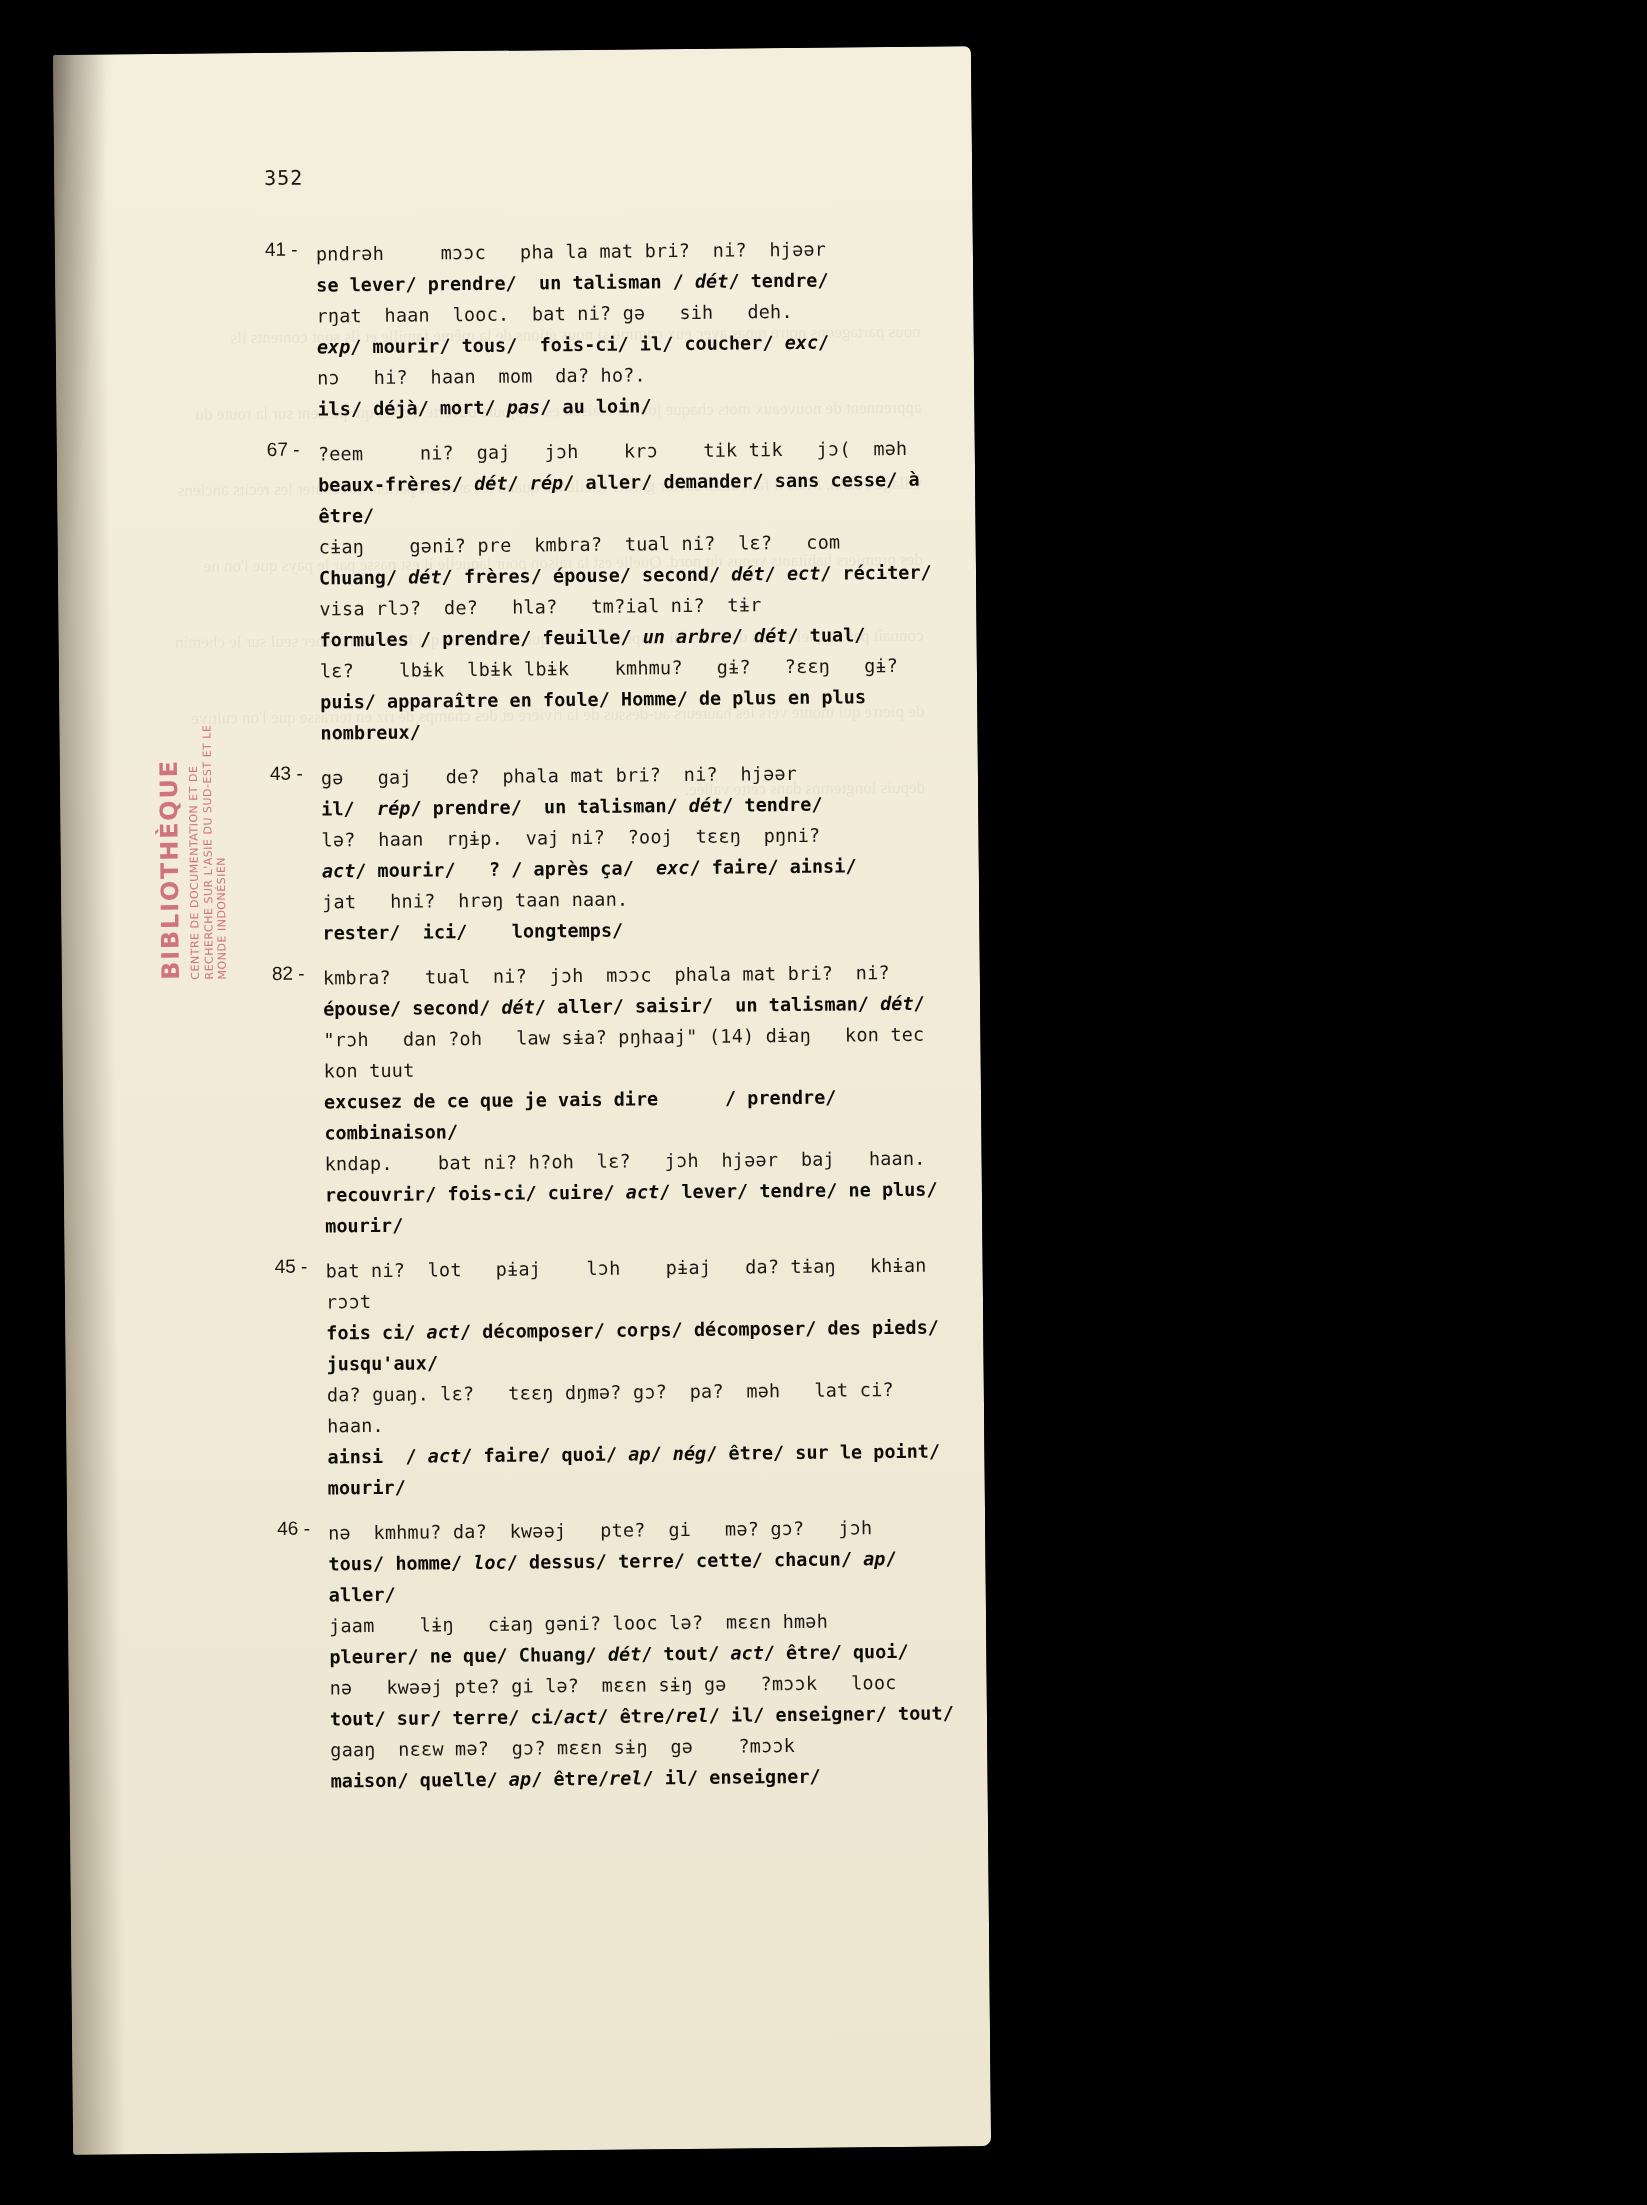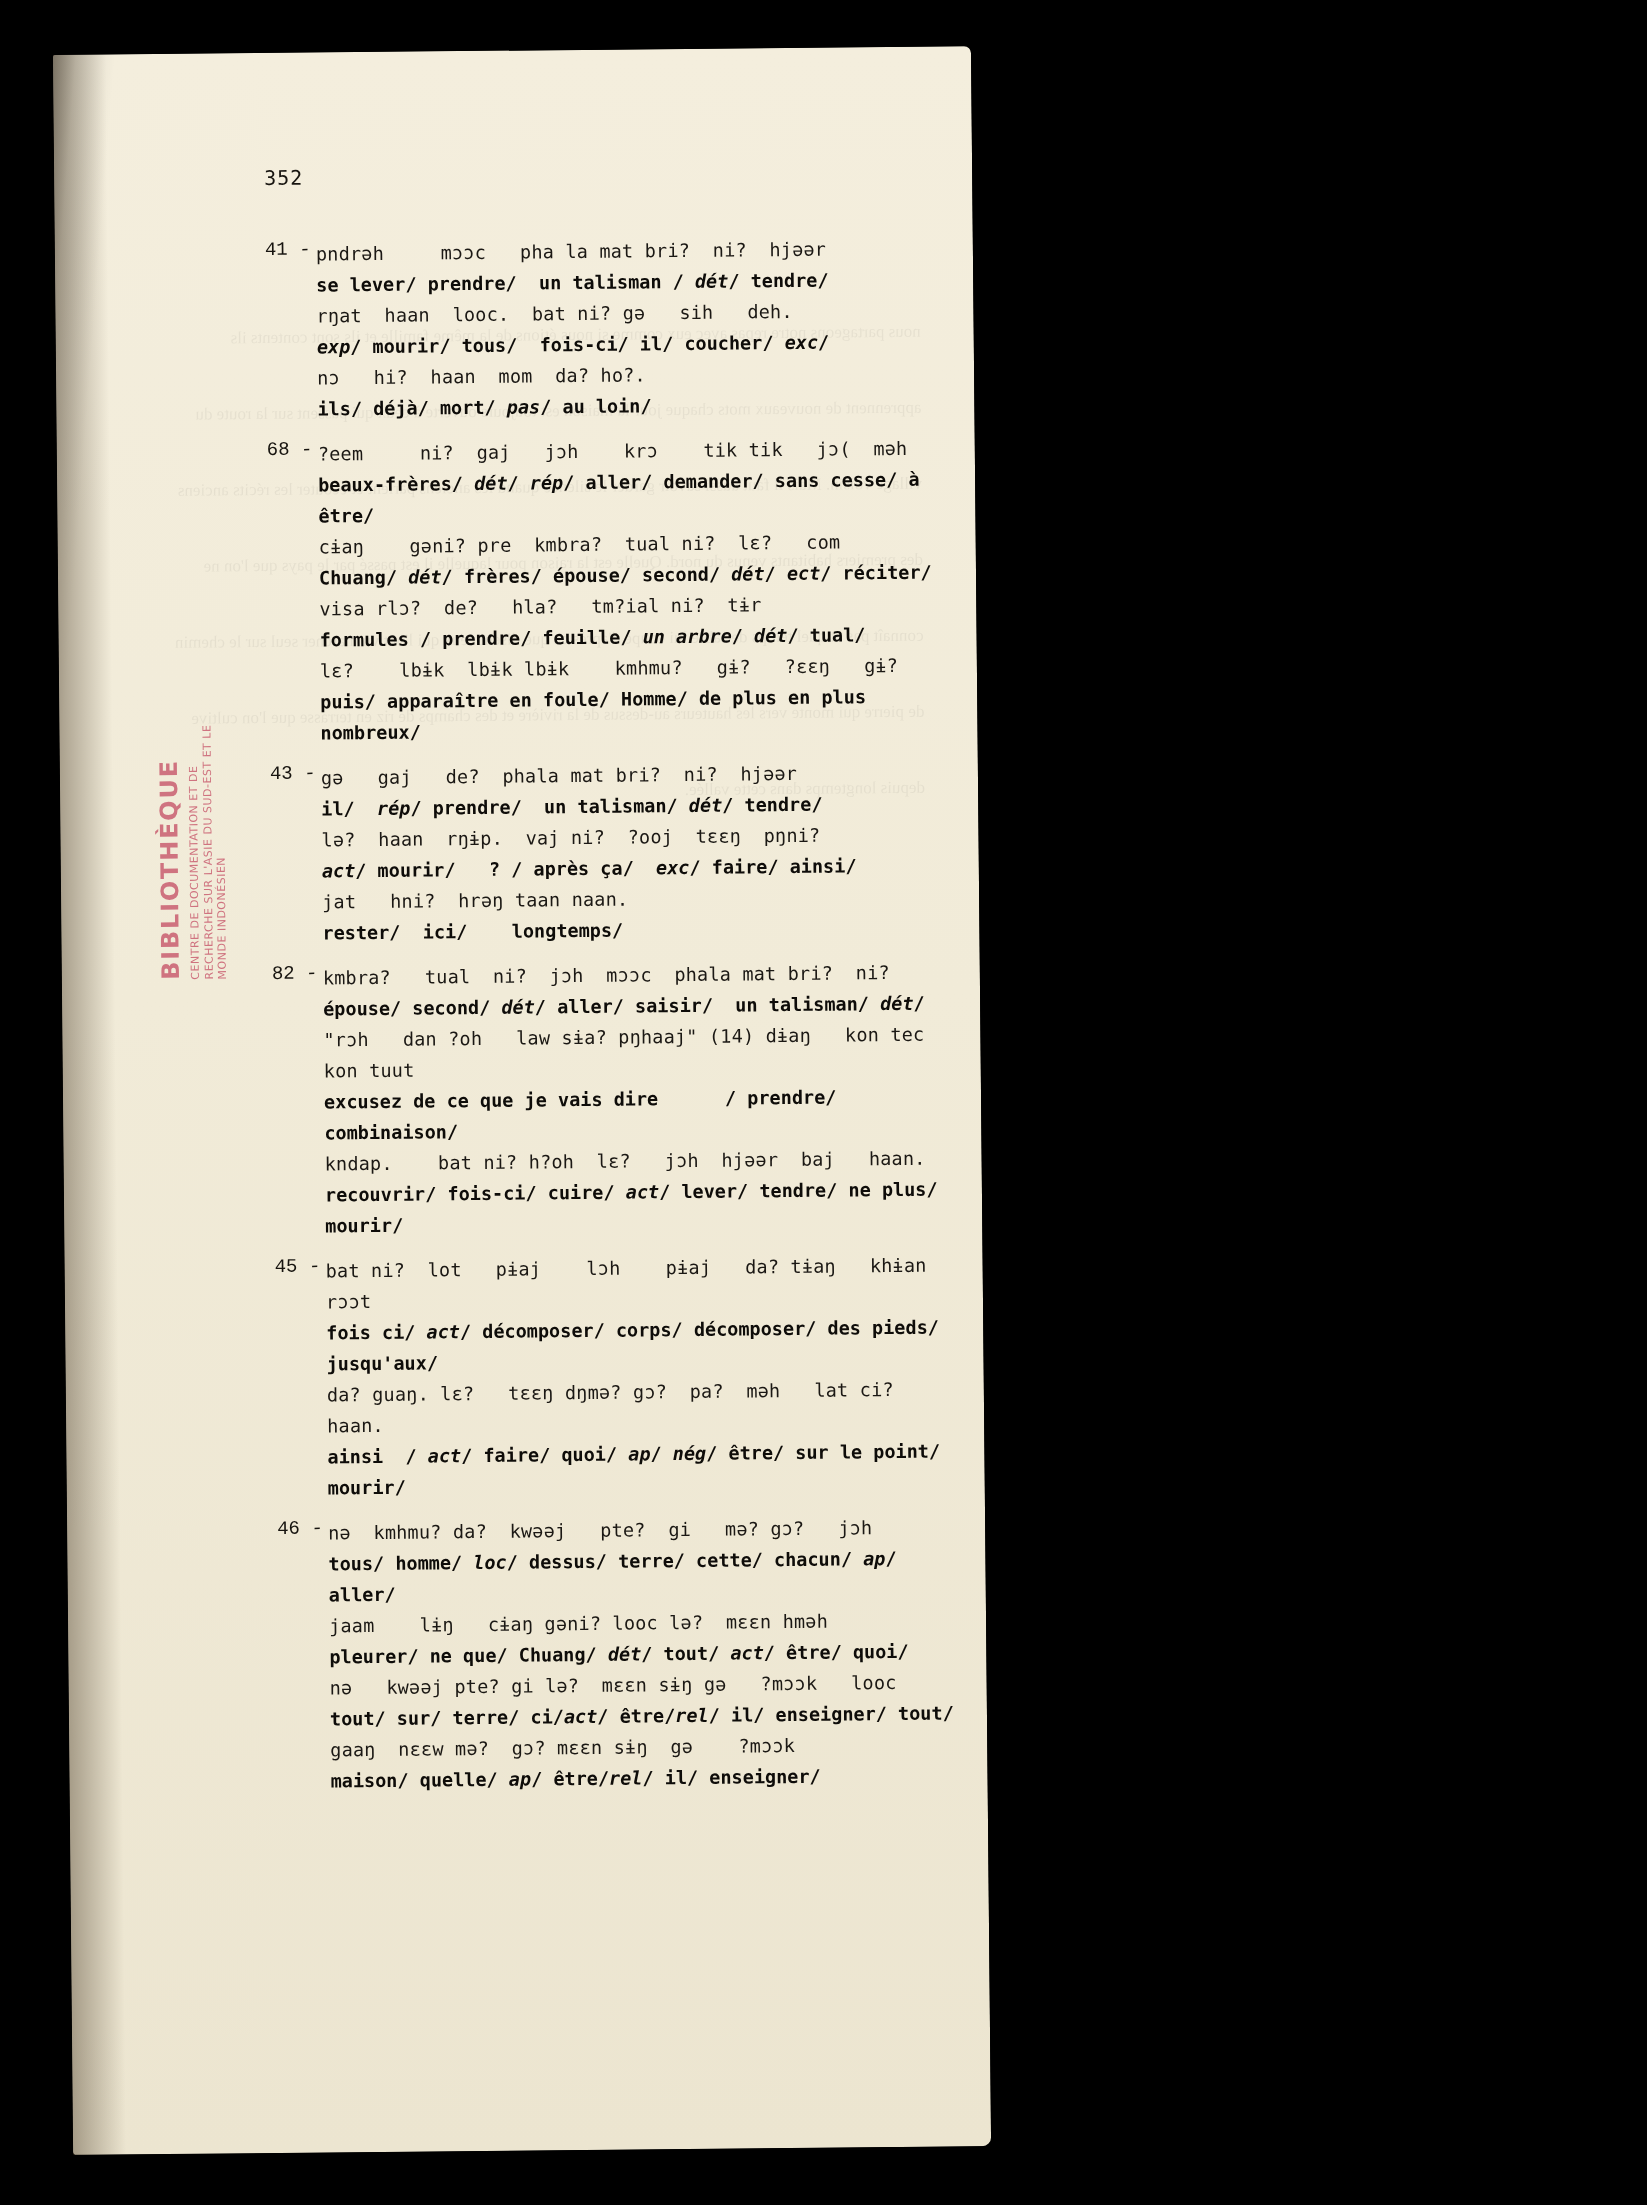--- a/index.html
+++ b/index.html
@@ -116,21 +116,21 @@
 
   .entry {
     position: relative;
     margin-bottom: 14px;
     padding-left: 51px;
   }
   .entry .num {
     position: absolute;
     left: 0;
     top: 0;
-    font-family: Liberation Mono, monospace;
+    font-family: Liberation Sans, sans-serif;
     font-size: 19px;
     white-space: nowrap;
     color: #17140f;
   }
   .line {
     font-size: 18.5px;
     line-height: 31px;
     white-space: pre-wrap;
     color: #15120e;
   }
@@ -171,21 +171,21 @@
           <div class="entry">
             <div class="num">41 -</div>
             <div class="line tr"><span>pndrəh     mɔɔc   pha la mat bri?  ni?  hjəər</span></div>
             <div class="line gl"><span>se lever/ prendre/  un talisman / </span><i>dét</i><span>/ tendre/</span></div>
             <div class="line tr"><span>rŋat  haan  looc.  bat ni? gə   sih   deh.</span></div>
             <div class="line gl"><span></span><i>exp</i><span>/ mourir/ tous/  fois-ci/ il/ coucher/ </span><i>exc</i><span>/</span></div>
             <div class="line tr"><span>nɔ   hi?  haan  mom  da? ho?.</span></div>
             <div class="line gl"><span>ils/ déjà/ mort/ </span><i>pas</i><span>/ au loin/</span></div>
           </div>
           <div class="entry">
-            <div class="num">68 -</div>
+            <div class="num">67 -</div>
             <div class="line tr"><span>?eem     ni?  gaj   jɔh    krɔ    tik tik   jɔ(  məh</span></div>
             <div class="line gl"><span>beaux-frères/ </span><i>dét</i><span>/ </span><i>rép</i><span>/ aller/ demander/ sans cesse/ à être/</span></div>
             <div class="line tr"><span>cɨaŋ    gəni? pre  kmbra?  tual ni?  lɛ?   com</span></div>
             <div class="line gl"><span>Chuang/ </span><i>dét</i><span>/ frères/ épouse/ second/ </span><i>dét</i><span>/ </span><i>ect</i><span>/ réciter/</span></div>
             <div class="line tr"><span>visa rlɔ?  de?   hla?   tm?ial ni?  tɨr</span></div>
             <div class="line gl"><span>formules / prendre/ feuille/ </span><i>un arbre</i><span>/ </span><i>dét</i><span>/ tual/</span></div>
             <div class="line tr"><span>lɛ?    lbɨk  lbɨk lbɨk    kmhmu?   gɨ?   ?ɛɛŋ   gɨ?</span></div>
             <div class="line gl"><span>puis/ apparaître en foule/ Homme/ de plus en plus nombreux/</span></div>
           </div>
           <div class="entry">

